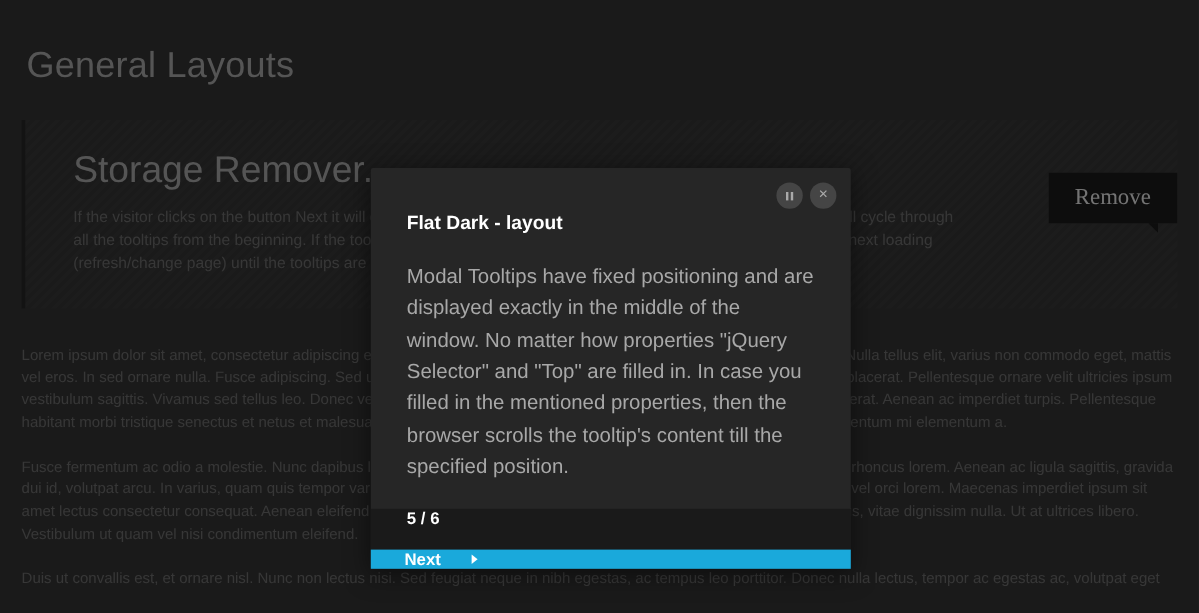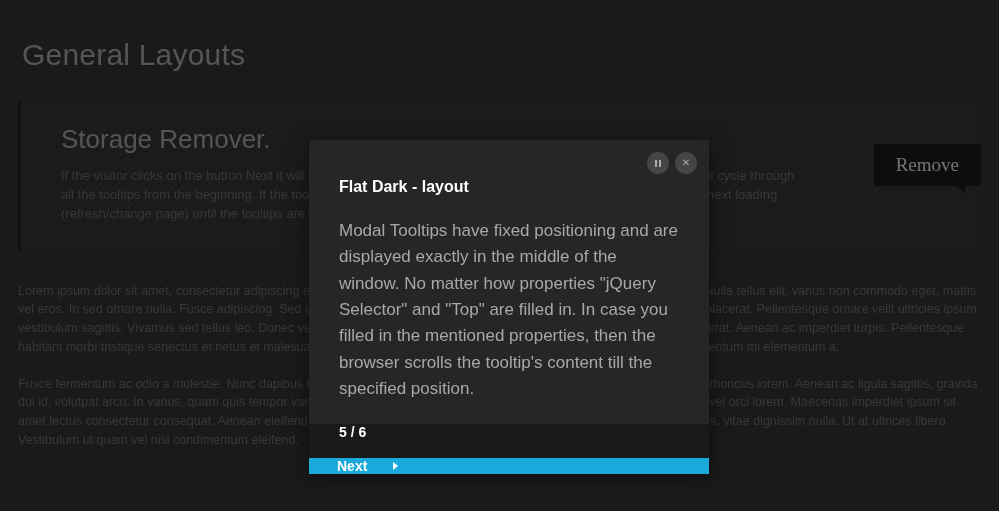--- a/index.html
+++ b/index.html
@@ -36,21 +36,21 @@
     #3f3f3f 3px,
     #3a3a3a 3px,
     #3a3a3a 6px
   );
   border-left: 3px solid #2a2a2a;
   padding: 24px 40px 28px 40px;
   margin-bottom: 30px;
 }
 .callout-title {
   color: #bdbdbd;
-  font-size: 26px;
+  font-size: 31px;
   font-weight: 400;
   margin-bottom: 12px;
 }
 .callout-body {
   color: #7a7a7a;
   font-size: 13px;
   line-height: 1.45;
   max-width: 740px;
 }
 .remove-btn {
@@ -180,20 +180,21 @@
   <h1 class="page-title">General Layouts</h1>
 
   <div class="callout">
     <h2 class="callout-title">Storage Remover.</h2>
     <p class="callout-body">If the visitor clicks on the button Next it will display the next tooltip and if the visitor clicks on the same button it will cycle through all the tooltips from the beginning. If the tooltip browser is closed then the tour will appear and will emerge at the next loading (refresh/change page) until the tooltips are marked seen or the tooltip browser stores the step where it stopped.</p>
     <button class="remove-btn">Remove</button>
   </div>
 
   <p class="body-text">Lorem ipsum dolor sit amet, consectetur adipiscing elit. Curabitur bibendum ornare dolor, quis ullamcorper ligula sodales at. Nulla tellus elit, varius non commodo eget, mattis vel eros. In sed ornare nulla. Fusce adipiscing. Sed ut mauris et nibh placerat sodales eu ut lectus. In lobortis sed dolor quis placerat. Pellentesque ornare velit ultricies ipsum vestibulum sagittis. Vivamus sed tellus leo. Donec vel arcu sollicitudin, in pellentesque turpis sagittis. Aliquam vel fermentum erat. Aenean ac imperdiet turpis. Pellentesque habitant morbi tristique senectus et netus et malesuada fames ac turpis egestas. Suspendisse mattis pulvinar erat, ut condimentum mi elementum a.</p>
   <p class="body-text">Fusce fermentum ac odio a molestie. Nunc dapibus lacinia placerat. In nec mauris sit amet orci rhoncus ornare. Proin ornare rhoncus lorem. Aenean ac ligula sagittis, gravida dui id, volutpat arcu. In varius, quam quis tempor varius, nulla eros tristique magna, non rhoncus dui turpis aliquet leo. Fusce vel orci lorem. Maecenas imperdiet ipsum sit amet lectus consectetur consequat. Aenean eleifend elit et justo vulputate, vitae tempus felis blandit. Morbi non egestas metus, vitae dignissim nulla. Ut at ultrices libero. Vestibulum ut quam vel nisi condimentum eleifend.</p>
+  <p class="body-text">Duis ut convallis est, et ornare nisl. Nunc non lectus nisi. Sed feugiat neque in nibh egestas, ac tempus leo porttitor. Donec nulla lectus, tempor ac egestas ac, volutpat eget</p>
 </div>
 
 <div class="overlay"></div>
 
 <div class="modal">
   <div class="modal-top">
     <div class="modal-controls">
       <button class="ctrl-btn">
         <span class="pause-bars">
             <span></span>

